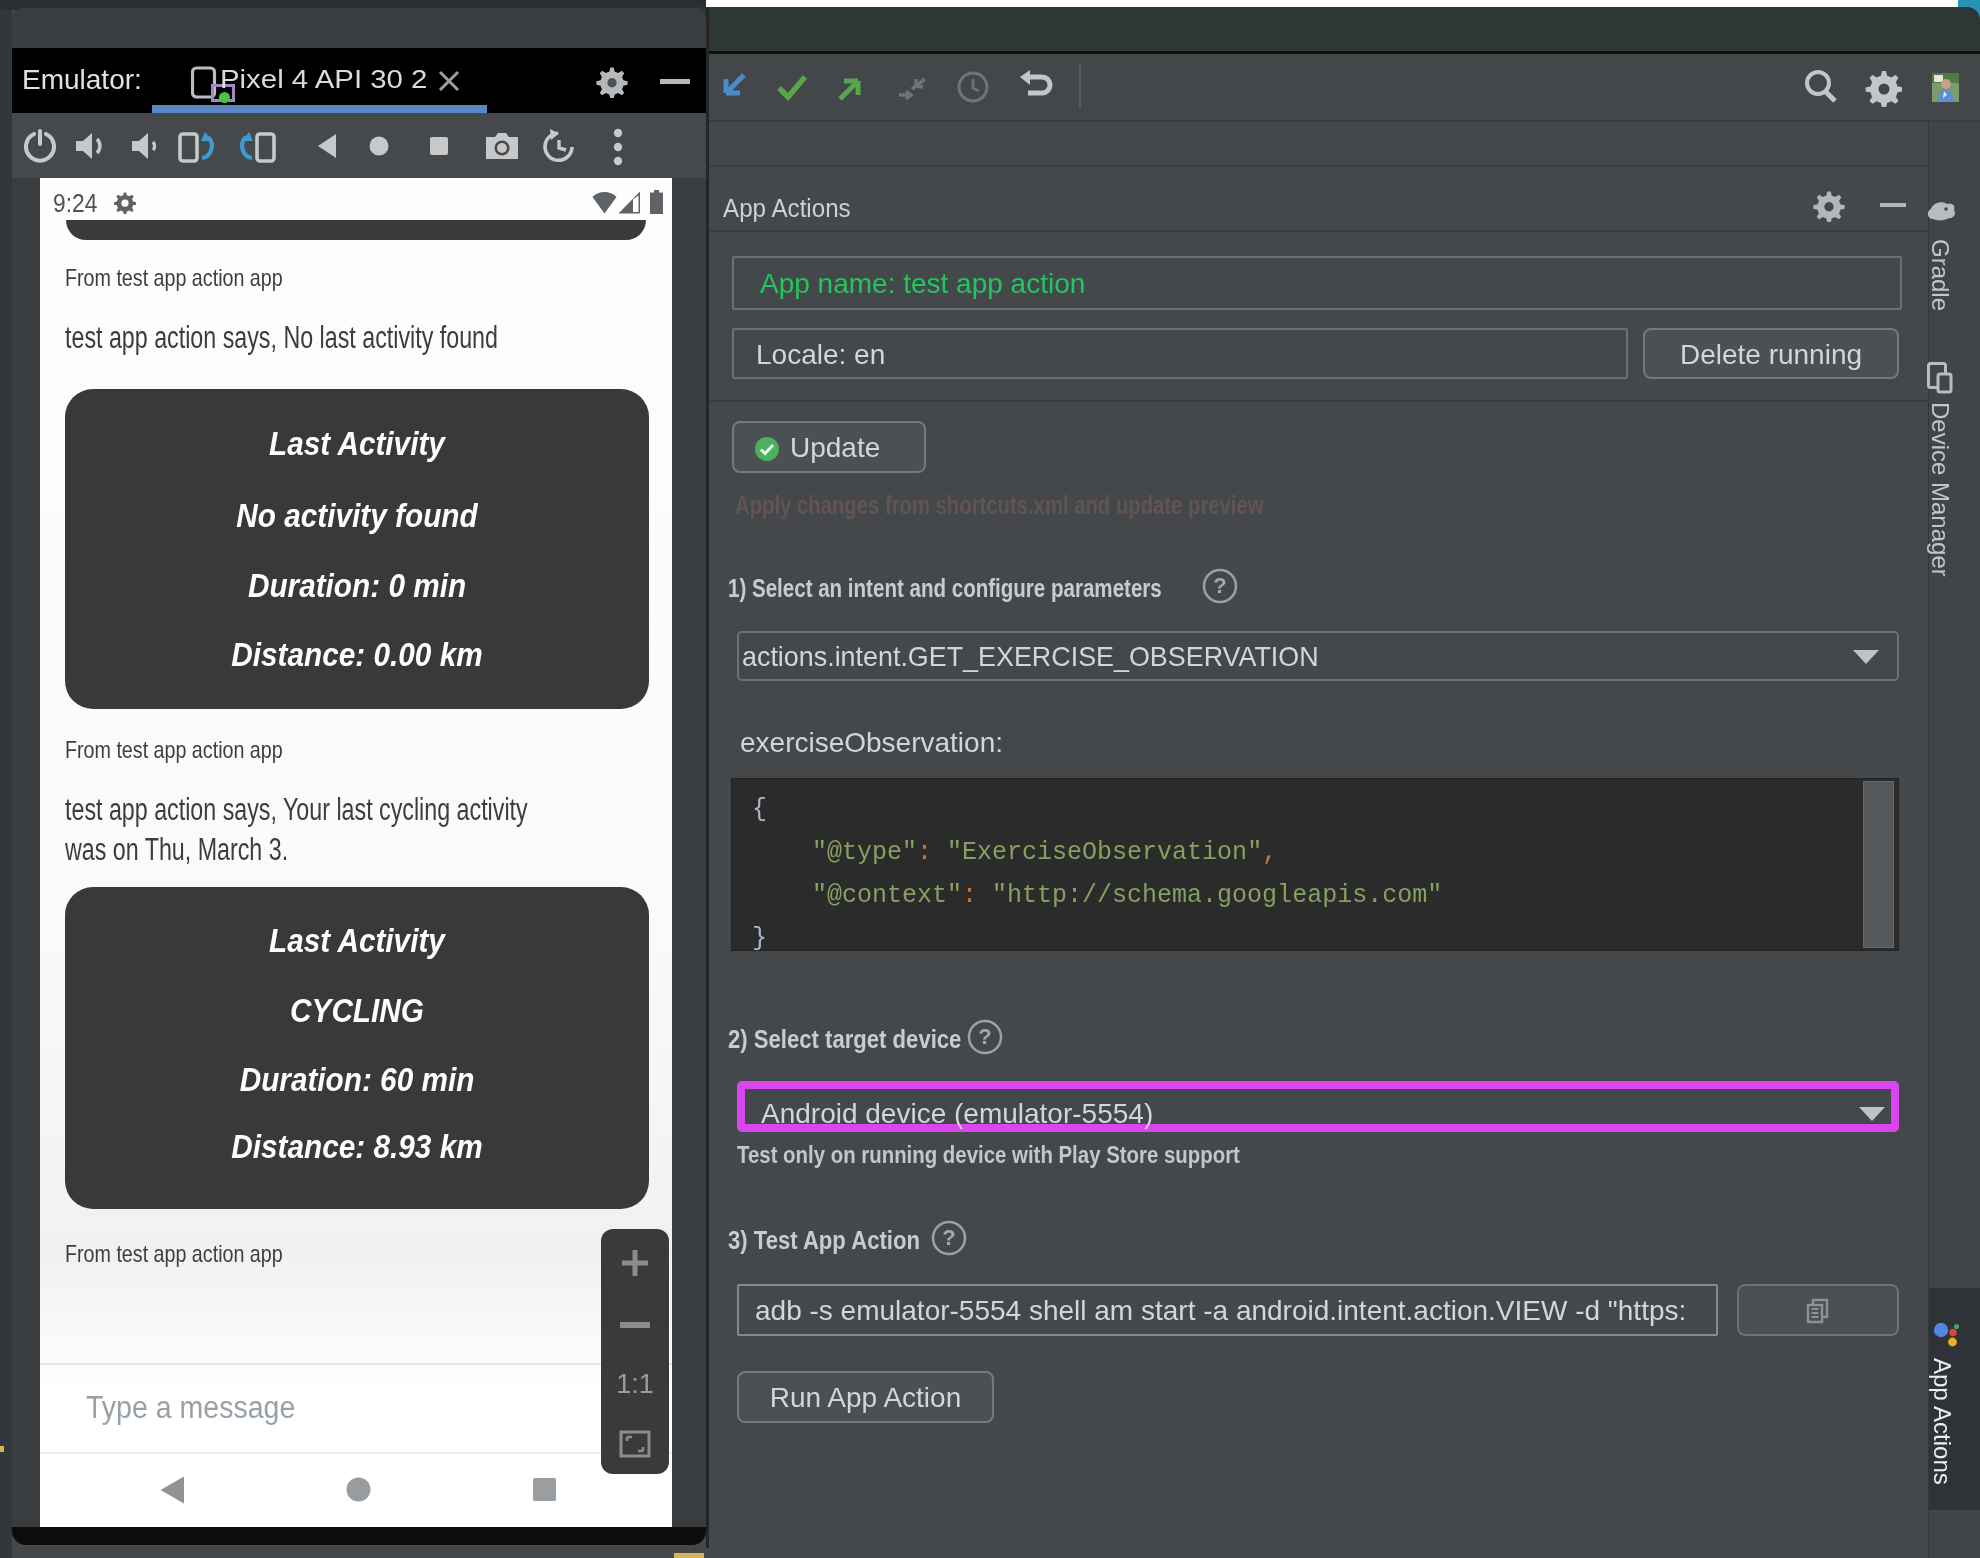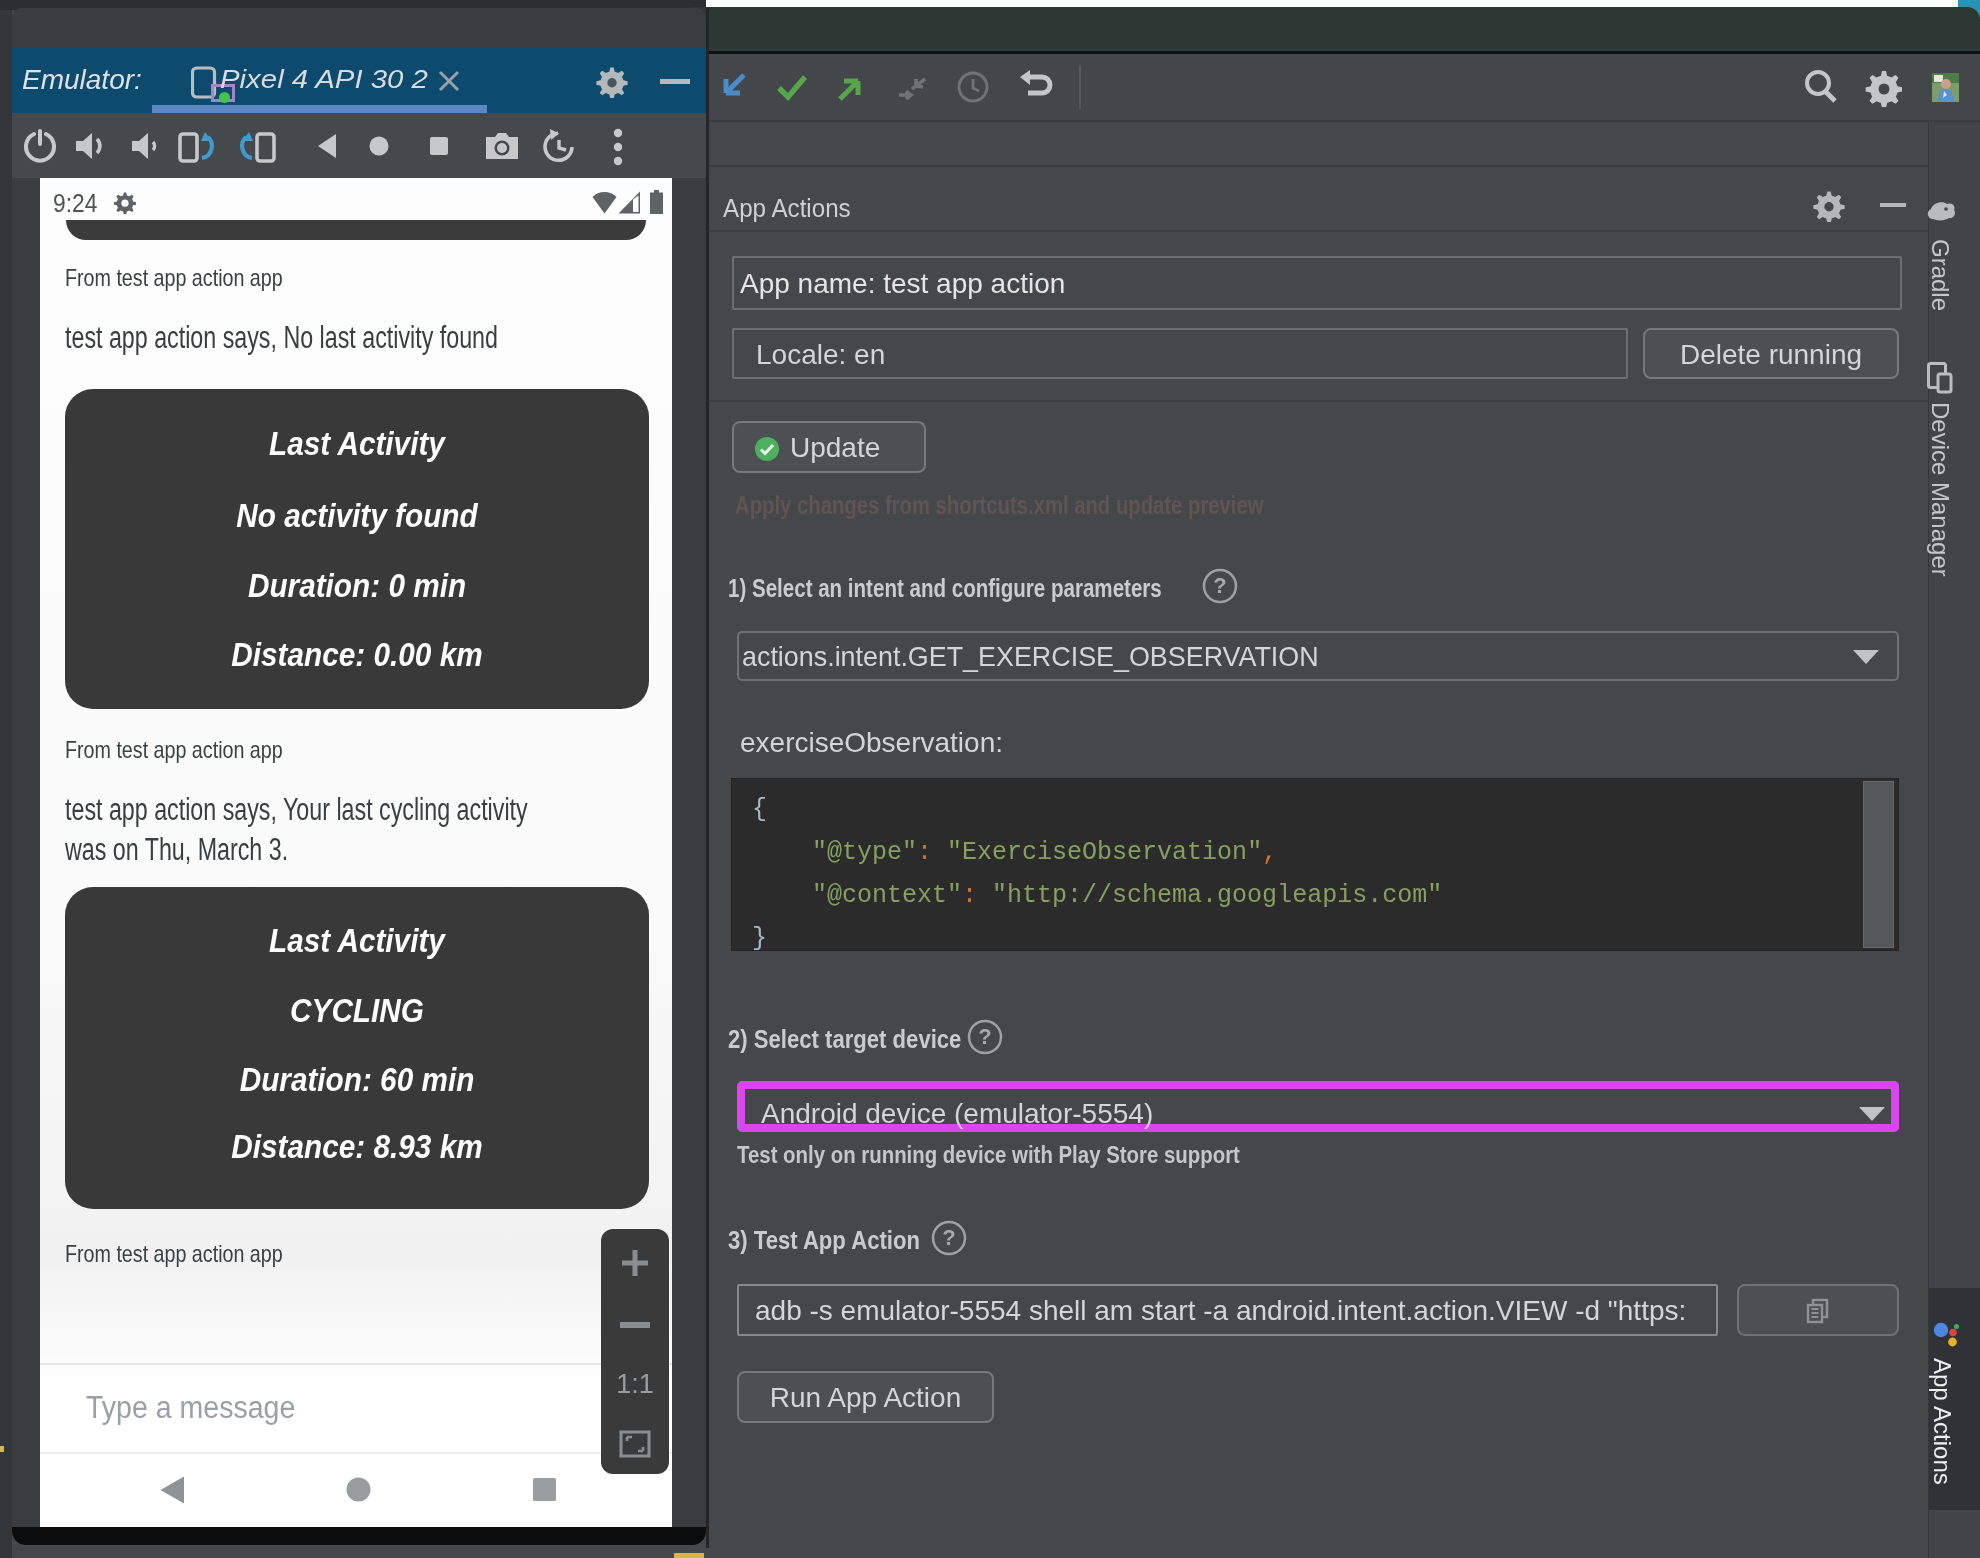--- a/index.html
+++ b/index.html
@@ -75,21 +75,21 @@
           <path d="M18 4 h4 l1.2 5 a11.5 11.5 0 0 1 4 1.6 l4.4-2.6 2.8 2.8 -2.6 4.4 a11.5 11.5 0 0 1 1.6 4 l5 1.2 v4 l-5 1.2 a11.5 11.5 0 0 1 -1.6 4 l2.6 4.4 -2.8 2.8 -4.4-2.6 a11.5 11.5 0 0 1 -4 1.6 l-1.2 5 h-4 l-1.2-5 a11.5 11.5 0 0 1 -4-1.6 l-4.4 2.6 -2.8-2.8 2.6-4.4 a11.5 11.5 0 0 1 -1.6-4 l-5-1.2 v-4 l5-1.2 a11.5 11.5 0 0 1 1.6-4 l-2.6-4.4 2.8-2.8 4.4 2.6 a11.5 11.5 0 0 1 4-1.6 z"></path>
         </g>
         <circle cx="20" cy="22" r="5.5" fill="#45484a"></circle>
       </svg>
     <div class="abs" style="left:1190px; top:196px; width:26px; height:4px; background:#b4b7b9;"></div>
   </div>
   <div class="abs" style="left:0; top:223px; width:1241px; height:2px; background:#3a3e40;"></div>
   <div id="panel-content">
 
     <div class="abs" style="left:42px; top:249px; width:1170px; height:54px; border:2px solid #6b6f72; border-radius:2px;">
-      <div class="abs" style="left:6px; top:0; height:50px; line-height:52px; font-size:28px; color:#e5e5e5;">App name: test app action</div>
+      <div class="abs" style="left:26px; top:0; height:50px; line-height:52px; font-size:28px; color:#22c55e;">App name: test app action</div>
     </div>
 
     <div class="abs" style="left:42px; top:321px; width:896px; height:51px; border:2px solid #6b6f72; border-radius:2px;">
       <div class="abs" style="left:22px; top:0; height:47px; line-height:49px; font-size:28px; color:#d3d6d8;">Locale: en</div>
     </div>
     <div class="abs" style="left:953px; top:321px; width:256px; height:51px; border:2px solid #75797b; border-radius:8px; background:#4c5053;">
       <div class="abs" style="left:0; top:0; width:252px; height:47px; line-height:49px; text-align:center; font-size:28px; color:#d3d6d8;">Delete running</div>
     </div>
 
     <div class="abs" style="left:0; top:393px; width:1238px; height:2px; background:#3a3e40;"></div>
@@ -187,21 +187,21 @@
 </div>
 
 <div class="abs" style="left:706px; top:8px; width:3px; height:1540px; background:#232527;"></div>
 
 <div class="abs" style="left:674px; top:1553px; width:30px; height:5px; background:#d8b44e;"></div>
 <div class="abs" style="left:0; top:1446px; width:4px; height:6px; background:#d8b44e;"></div>
 
 <div class="abs" id="emu" style="left:12px; top:8px; width:694px; height:1537px; border-radius:10px 10px 14px 14px; overflow:hidden; background:#3a3d3f;">
 
 
-  <div class="abs" style="left:0; top:40px; width:694px; height:65px; background:#0c4a6e;font-style:italic;">
+  <div class="abs" style="left:0; top:40px; width:694px; height:65px; background:#000000;">
     <div class="abs" style="left:10px; top:0; height:65px; line-height:63px; font-size:28px; color:#dfe1e3;">Emulator:</div>
     <div id="tab-icon">
       <svg class="abs" style="left:179px; top:18px;" width="44" height="40" viewBox="0 0 44 40">
           <rect x="1.5" y="2" width="22" height="29" rx="4" fill="none" stroke="#b9bcc0" stroke-width="3.2"></rect>
           <rect x="21.5" y="19.5" width="21" height="15" fill="none" stroke="#a385c9" stroke-width="3"></rect>
           <circle cx="33.5" cy="31.5" r="5.5" fill="#49c14c"></circle>
         </svg>
     </div>
     <div class="abs" style="left:208px; top:0; height:65px; line-height:63px; font-size:26px; color:#d9dbdd; white-space:nowrap; transform:scaleX(1.13); transform-origin:left center;">Pixel 4 API 30 2</div>
     <div id="tab-extra">

